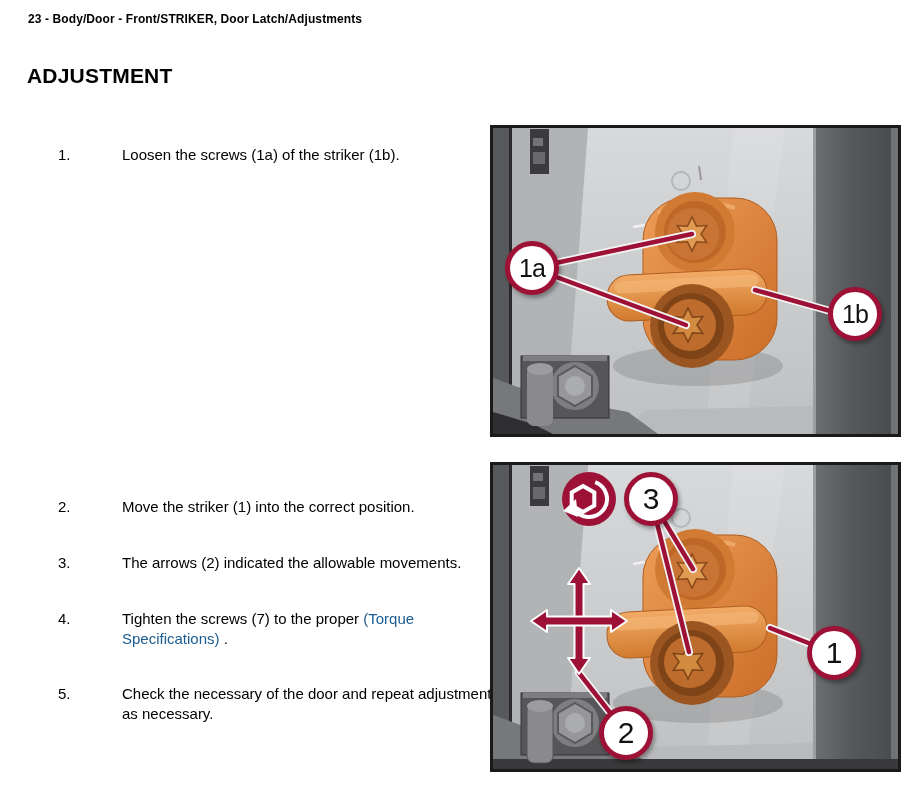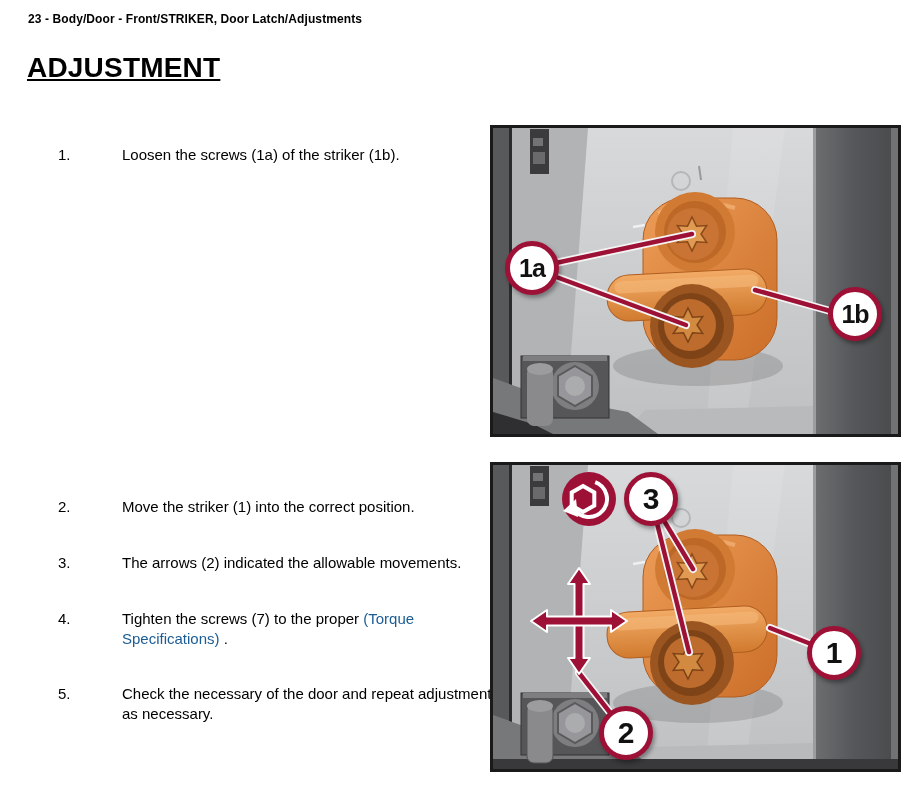--- a/index.html
+++ b/index.html
@@ -6,40 +6,39 @@
   body{
     width:924px;height:800px;position:relative;background:#ffffff;
     font-family:"Liberation Sans","DejaVu Sans",sans-serif;color:#000;
     overflow:hidden;
   }
   .hdr{
     position:absolute;left:28px;top:12px;font-size:12px;font-weight:bold;
     letter-spacing:.1px;white-space:nowrap;
   }
   .title{
-    position:absolute;left:27px;top:52px;font-size:28px;font-weight:bold;
+    position:absolute;left:27px;top:64px;font-size:21px;font-weight:bold;
     letter-spacing:.2px;
-    text-decoration:underline;
   }
   .step{position:absolute;left:58px;display:flex;font-size:15px;line-height:19.5px;}
   .step .num{width:20px;flex:0 0 20px;}
   .step .txt{width:382px;margin-left:44px;}
   a.link{color:#1B5C93;text-decoration:none;cursor:pointer;}
   .figure{
     position:absolute;left:490px;width:411px;border:3px solid #1a1a1a;
     box-sizing:border-box;background:#c8c9cb;overflow:hidden;
   }
   #fig1{top:125px;height:312px;}
   #fig2{top:462px;height:310px;}
   .figure svg{display:block;}
   .callout{
     position:absolute;width:54px;height:54px;border-radius:50%;
     background:#fff;border:5px solid #9E1137;box-sizing:border-box;
     display:flex;align-items:center;justify-content:center;
-    font-weight:bold;color:#111;box-shadow:2px 3px 4px rgba(0,0,0,.35);
+    font-weight:normal;color:#111;box-shadow:2px 3px 4px rgba(0,0,0,.35);
   }
   .callout.two{font-size:25px;letter-spacing:-1px;}
   .callout.one{font-size:30px;}
 </style>
 </head>
 <body>
 
 <div class="hdr">23 - Body/Door - Front/STRIKER, Door Latch/Adjustments</div>
 <div class="title">ADJUSTMENT</div>
 

